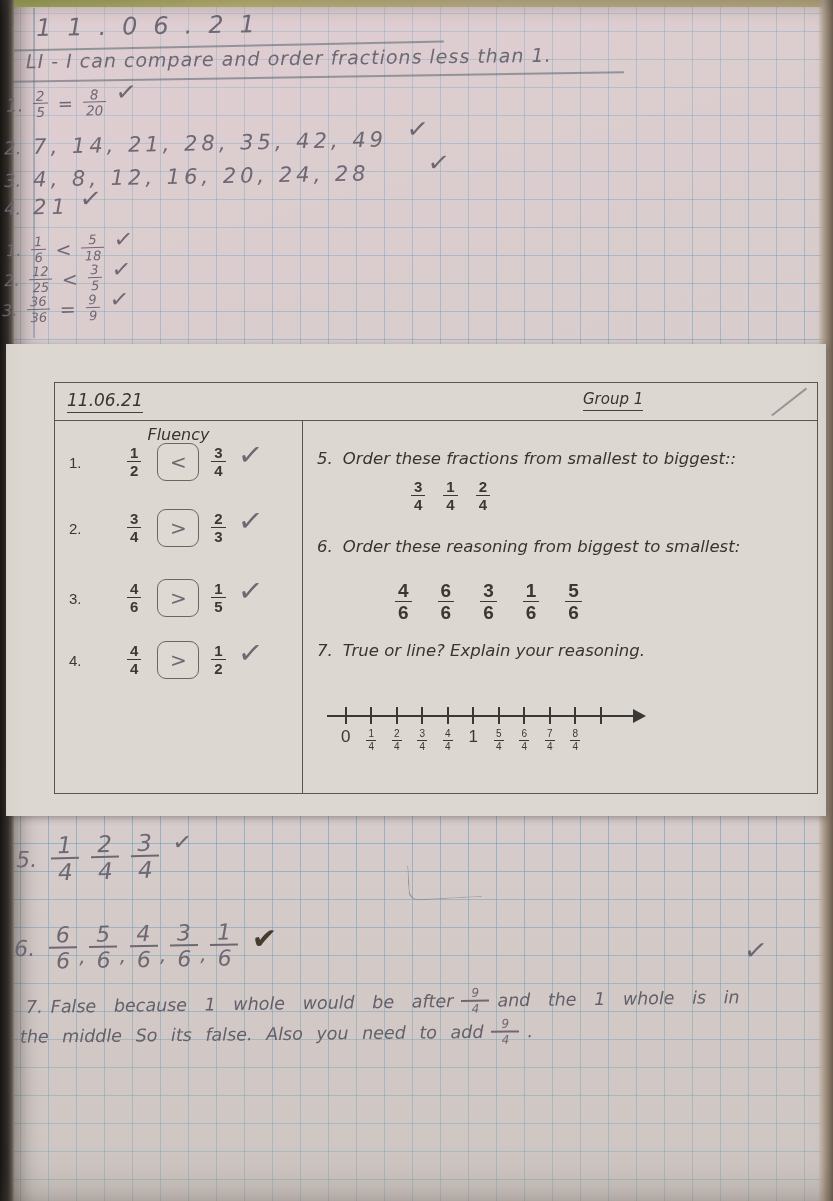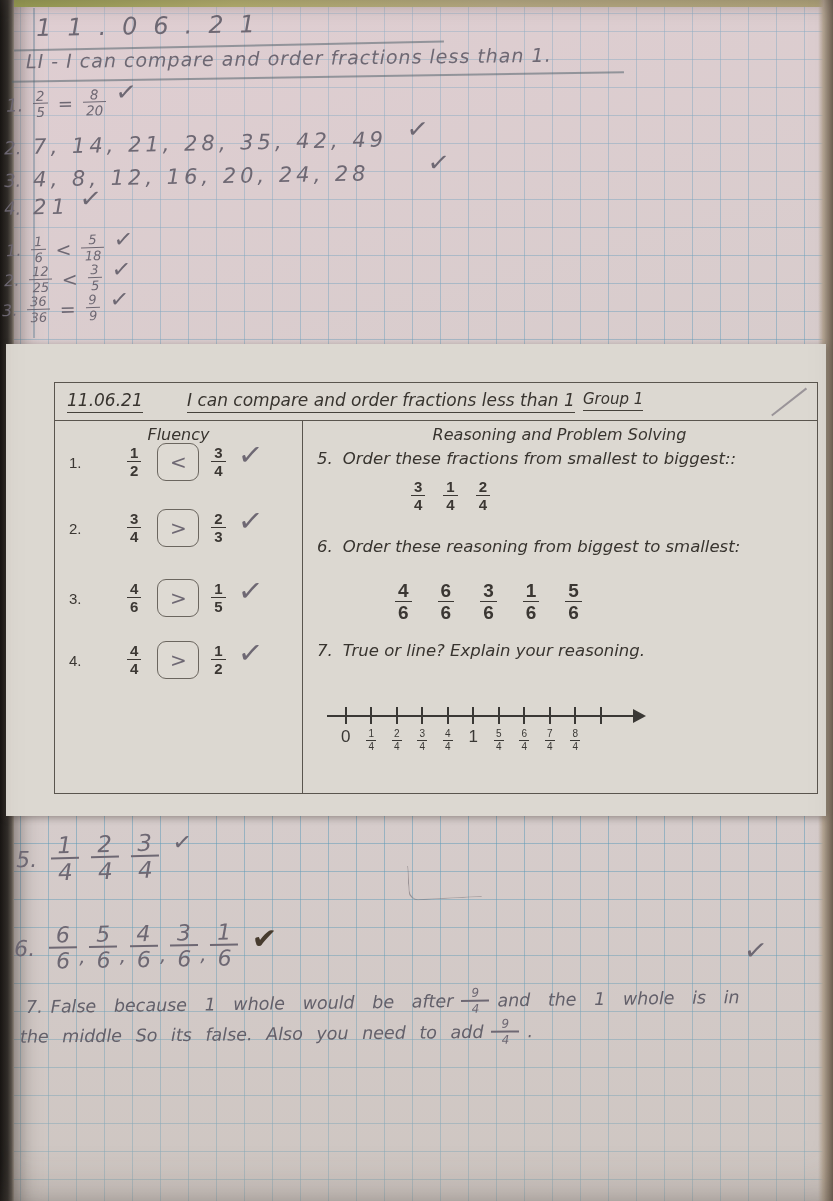--- a/index.html
+++ b/index.html
@@ -169,21 +169,20 @@
         <span class="n">9</span>
         <span class="d">9</span>
       </span>
     <span class="tick" style="font-size:23px;transform:translateY(-8px) rotate(8deg);">✓</span>
   </div>
 
   <div class="sheet">
     <div class="tbl">
       <div class="thead">
         <span class="ws-cursive ws-date uline">11.06.21</span>
-        <span class="ws-cursive ws-title uline">I can compare and order fractions less than 1</span>
         <span class="ws-cursive ws-group uline">Group 1</span>
         <span class="hdr-tick"></span>
       </div>
       <div class="vdiv"></div>
 
       <div class="ws-cursive fl-head">Fluency</div>
 
       <div class="flrow" style="top:60px;">
         <span class="fl-num">1.</span>
         <span class="fr pf" style="margin-left:34px;">
@@ -238,21 +237,20 @@
         <span class="symbox">
             <span class="hwsym">&gt;</span>
           </span>
         <span class="fr pf">
             <span class="n">1</span>
             <span class="d">2</span>
           </span>
         <span class="tick fl-tick">✓</span>
       </div>
 
-      <div class="ws-cursive rs-head">Reasoning and Problem Solving</div>
 
       <div class="ws-cursive qtext" style="left:262px;top:66px;">
         <span>5.</span>
         <span>Order these fractions from smallest to biggest::</span>
       </div>
       <div class="qfracs" style="left:356px;top:96px;gap:18px;font-size:16px;">
         <span class="fr pf">
             <span class="n">3</span>
             <span class="d">4</span>
           </span>

